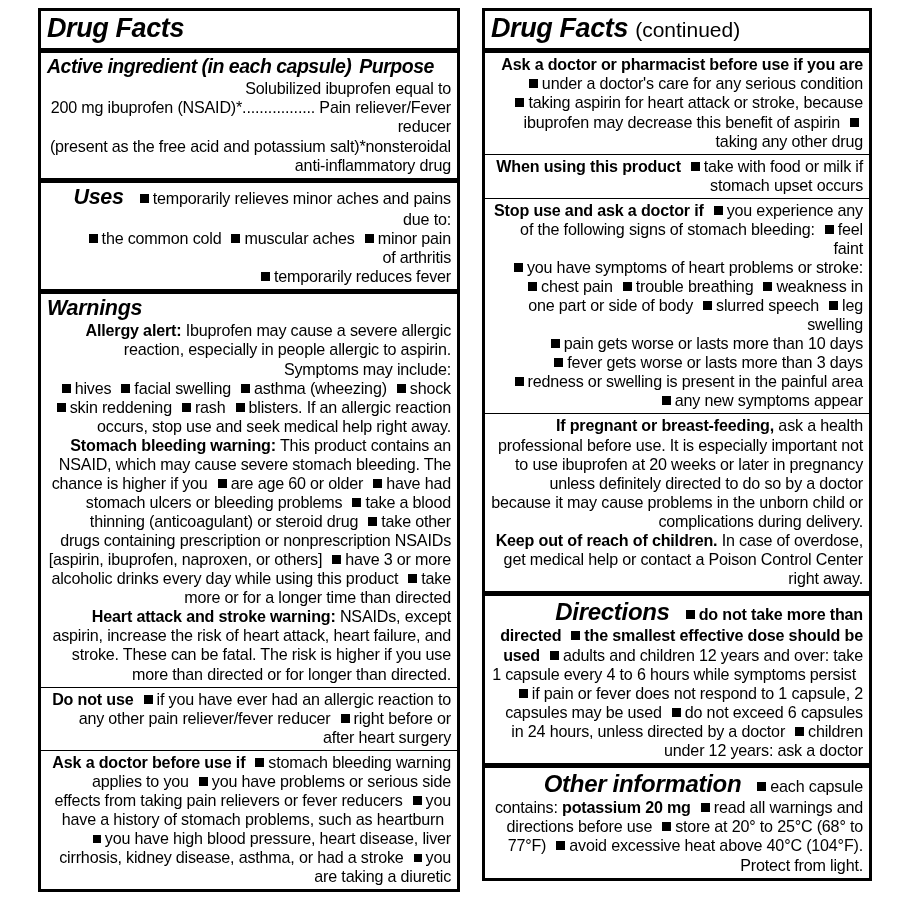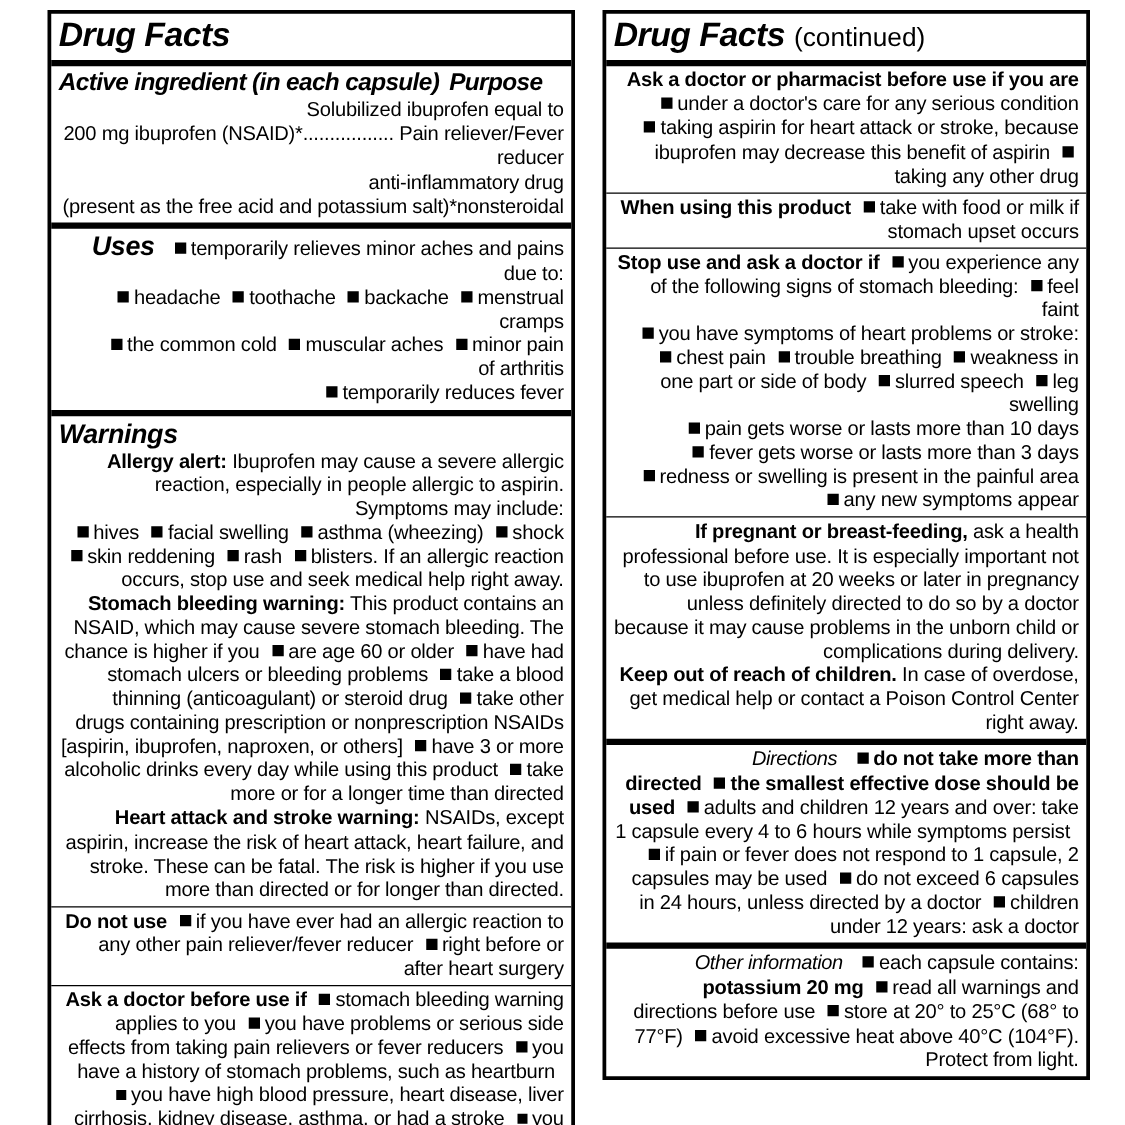--- a/index.html
+++ b/index.html
@@ -56,23 +56,23 @@
     letter-spacing: 0;
     margin-top: 44px;
   }
   .sec-ital {
     font-weight: bold;
     font-style: italic;
     font-size: 21.5px;
     letter-spacing: -0.3px;
   }
   .sec-ital-lg {
-    font-weight: normal;
-    font-style: italic;
-    font-size: 16px;
+    font-weight: bold;
+    font-style: italic;
+    font-size: 24px;
     letter-spacing: -0.3px;
     margin-left: 48px;
   }
   .ai-head {
     font-weight: bold;
     font-style: italic;
     font-size: 19.5px;
     letter-spacing: -0.5px;
     white-space: nowrap;
     padding-bottom: 1px;
@@ -126,27 +126,26 @@
   <div class="col col-left">
 
     <div class="panel first">
       <div class="title">Drug Facts</div>
     </div>
 
     <div class="panel">
       <div class="ai-head"><span>Active ingredient (in each capsule)</span><span class="purpose">Purpose</span></div>
       <div class="body">Solubilized ibuprofen equal to</div>
       <div class="body">200 mg ibuprofen (NSAID)*................. Pain reliever/Fever reducer</div>
+      <div class="body">(present as the free acid and potassium salt)*nonsteroidal</div>
       <div class="body">anti-inflammatory drug</div>
-      <div class="body">(present as the free acid and potassium salt)*nonsteroidal</div>
     </div>
 
     <div class="panel">
       <div class="body"><span class="sec-ital">Uses</span><span class="sp-lg"></span><span class="bl"></span><span>temporarily relieves minor aches and pains due to:</span></div>
-      <div class="body indent2"><span class="bl lead"></span><span>headache</span><span class="sp"></span><span class="bl"></span><span>toothache</span><span class="sp"></span><span class="bl"></span><span>backache</span><span class="sp"></span><span class="bl"></span><span>menstrual cramps</span></div>
       <div class="body indent2"><span class="bl lead"></span><span>the common cold</span><span class="sp"></span><span class="bl"></span><span>muscular aches</span><span class="sp"></span><span class="bl"></span><span>minor pain of arthritis</span></div>
       <div class="body"><span class="bl lead"></span><span>temporarily reduces fever</span></div>
     </div>
 
     <div class="panel">
       <div class="sec-ital">Warnings</div>
 
       <div class="body"><span class="b">Allergy alert:</span> <span>Ibuprofen may cause a severe allergic reaction, especially in people allergic to aspirin. Symptoms may include:</span></div>
       <div class="body"><span class="bl lead"></span><span>hives</span><span class="sp"></span><span class="bl"></span><span>facial swelling</span><span class="sp"></span><span class="bl"></span><span>asthma (wheezing)</span><span class="sp"></span><span class="bl"></span><span>shock</span></div>
       <div class="body hang"><span class="bl lead"></span><span>skin reddening</span><span class="sp"></span><span class="bl"></span><span>rash</span><span class="sp"></span><span class="bl"></span><span>blisters. If an allergic reaction occurs, stop use and seek medical help right away.</span></div>

